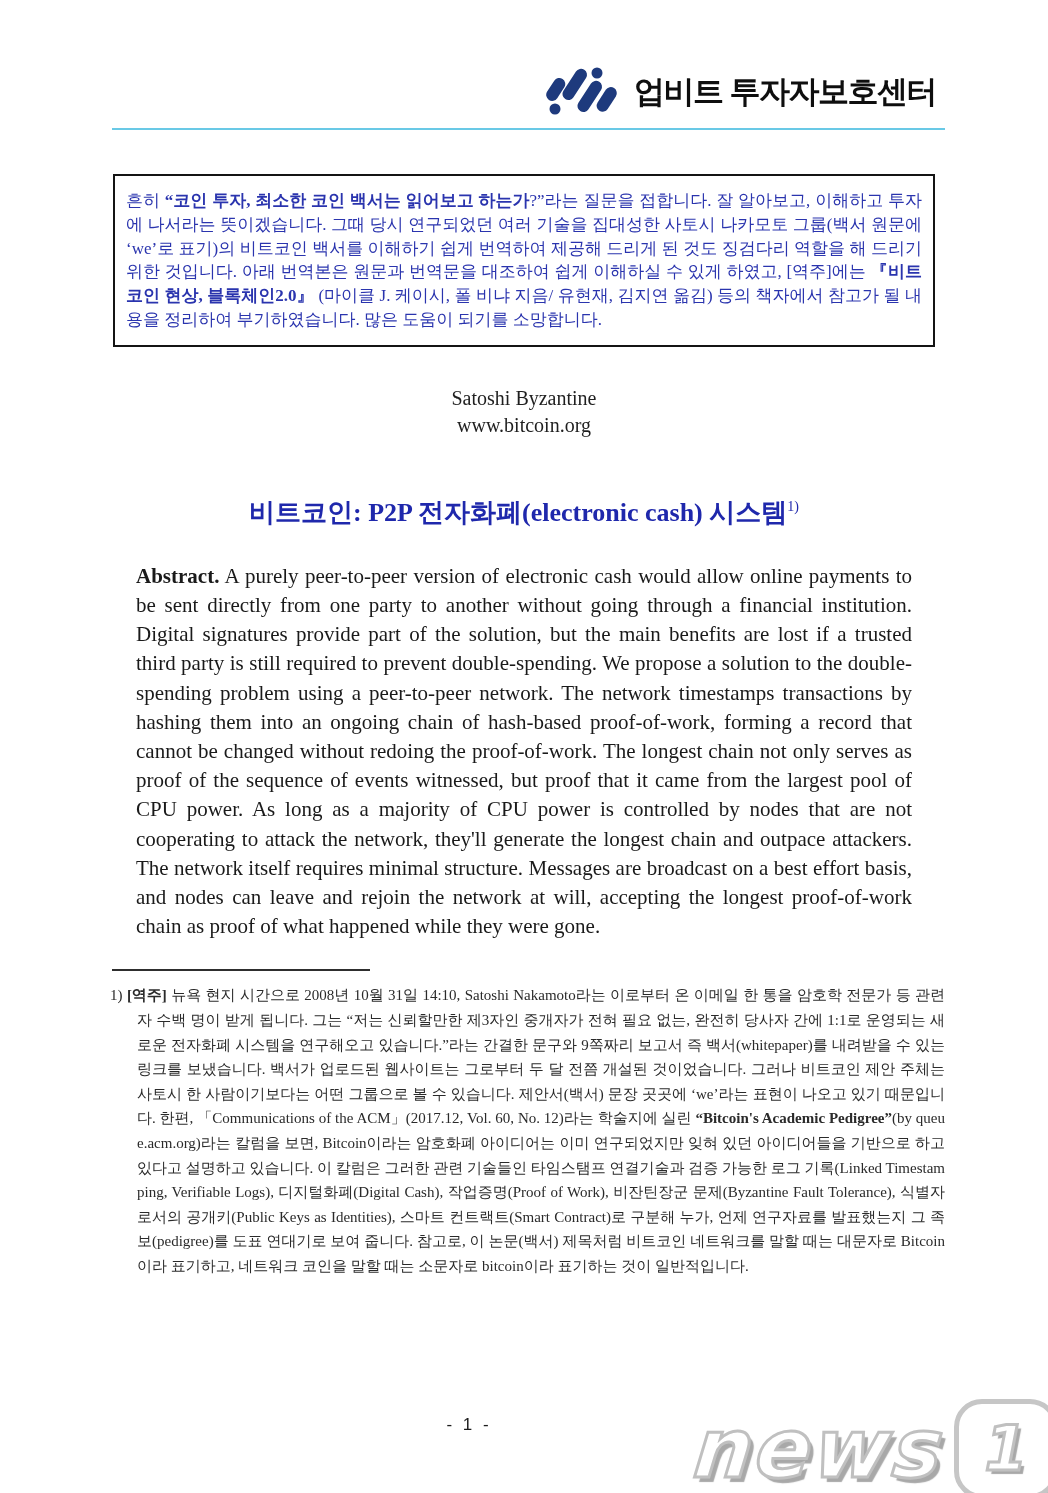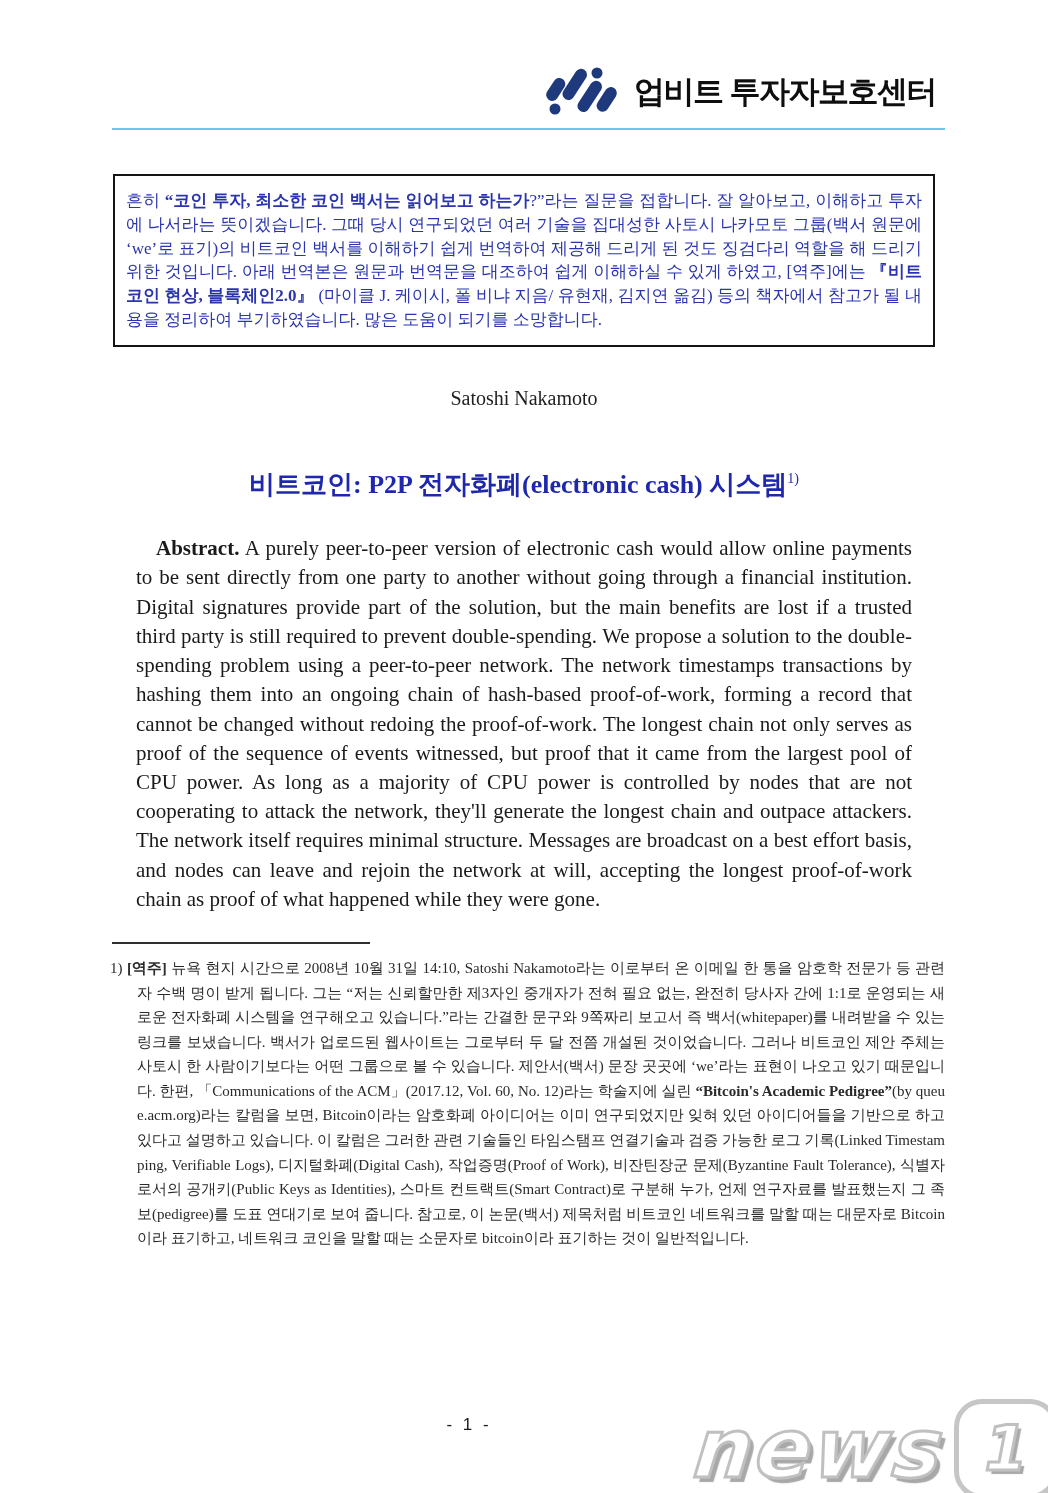--- a/index.html
+++ b/index.html
@@ -25,21 +25,21 @@
   .intro-box b { font-weight:700; }
 
   
   .paper-title { margin-top:58px; text-align:center; font-size:38px; font-weight:700; color:#0d0d0d; letter-spacing:0.5px; }
   .author-block { margin-top:38px; text-align:center; font-size:20px; line-height:27.5px; color:#1f1f1f; }
   .k-subtitle { margin-top:55px; text-align:center; font-size:26px; font-weight:700; color:#1f28ac; }
   .k-subtitle sup { font-size:14px; font-weight:400; vertical-align:super; }
 
   
   .abstract { margin:32px 136px 0 136px; font-size:21px; line-height:29.2px; text-align:justify; }
-  .abstract .lbl { font-weight:700;margin-left:20px; }
+  .abstract .lbl { font-weight:700; }
 
   
   .footnote-rule { width:258px; border:none; border-top:2px solid #2e2e2e; margin:28px 0 9px 112px; }
   .footnote {
     margin:12px 103px 0 110px; font-size:15px; line-height:24.6px;
     text-align:justify; color:#2a2a2a; padding-left:27px; text-indent:-27px;
     word-break:break-all;
   }
   .footnote b { font-weight:700; }
 
@@ -83,21 +83,22 @@
       </g>
     </svg>
     <span class="org-name">업비트 투자자보호센터</span>
   </div>
   <hr class="header-rule">
 
   <div class="intro-box"><span>흔히 </span><b>“코인 투자, 최소한 코인 백서는 읽어보고 하는가</b><span>?”라는 질문을 접합니다. 잘 알아보고, 이해하고 투자에 나서라는 뜻이겠습니다. 그때 당시 연구되었던 여러 기술을 집대성한 사토시 나카모토 그룹(백서 원문에 ‘we’로 표기)의 비트코인 백서를 이해하기 쉽게 번역하여 제공해 드리게 된 것도 징검다리 역할을 해 드리기 위한 것입니다. 아래 번역본은 원문과 번역문을 대조하여 쉽게 이해하실 수 있게 하였고, [역주]에는 </span><b>『비트코인 현상, 블록체인2.0』</b><span> (마이클 J. 케이시, 폴 비냐 지음/ 유현재, 김지연 옮김) 등의 책자에서 참고가 될 내용을 정리하여 부기하였습니다. 많은 도움이 되기를 소망합니다.</span></div>
 
 
   <div class="author-block">
-    <div>Satoshi Nakamoto</div>
+    <div>Satoshi Byzantine</div>
+    <div>www.bitcoin.org</div>
   </div>
 
   <div class="k-subtitle"><span>비트코인: P2P 전자화폐(electronic cash) 시스템</span><sup>1)</sup></div>
 
   <p class="abstract"><span class="lbl">Abstract.</span><span>  A purely peer-to-peer version of electronic cash would allow online payments to be sent directly from one party to another without going through a financial institution.  Digital signatures provide part of the solution, but the main benefits are lost if a trusted third party is still required to prevent double-spending. We propose a solution to the double-spending problem using a peer-to-peer network. The network timestamps transactions by hashing them into an ongoing chain of hash-based proof-of-work, forming a record that cannot be changed without redoing the proof-of-work.  The longest chain not only serves as proof of the sequence of events witnessed, but proof that it came from the largest pool of CPU power.  As long as a majority of CPU power is controlled by nodes that are not cooperating to attack the network, they'll generate the longest chain and outpace attackers.  The network itself requires minimal structure.  Messages are broadcast on a best effort basis, and nodes can leave and rejoin the network at will, accepting the longest proof-of-work chain as proof of what happened while they were gone.</span></p>
 
   <hr class="footnote-rule">
   <p class="footnote"><span>1) </span><b>[역주]</b><span> 뉴욕 현지 시간으로 2008년 10월 31일 14:10, Satoshi Nakamoto라는 이로부터 온 이메일 한 통을 암호학 전문가 등 관련자 수백 명이 받게 됩니다. 그는 “저는 신뢰할만한 제3자인 중개자가 전혀 필요 없는, 완전히 당사자 간에 1:1로 운영되는 새로운 전자화폐 시스템을 연구해오고 있습니다.”라는 간결한 문구와 9쪽짜리 보고서 즉 백서(whitepaper)를 내려받을 수 있는 링크를 보냈습니다. 백서가 업로드된 웹사이트는 그로부터 두 달 전쯤 개설된 것이었습니다. 그러나 비트코인 제안 주체는 사토시 한 사람이기보다는 어떤 그룹으로 볼 수 있습니다. 제안서(백서) 문장 곳곳에 ‘we’라는 표현이 나오고 있기 때문입니다. 한편, 「Communications of the ACM」(2017.12, Vol. 60, No. 12)라는 학술지에 실린 </span><b>“Bitcoin's Academic Pedigree”</b><span>(by queue.acm.org)라는 칼럼을 보면, Bitcoin이라는 암호화폐 아이디어는 이미 연구되었지만 잊혀 있던 아이디어들을 기반으로 하고 있다고 설명하고 있습니다. 이 칼럼은 그러한 관련 기술들인 타임스탬프 연결기술과 검증 가능한 로그 기록(Linked Timestamping, Verifiable Logs), 디지털화폐(Digital Cash), 작업증명(Proof of Work), 비잔틴장군 문제(Byzantine Fault Tolerance), 식별자로서의 공개키(Public Keys as Identities), 스마트 컨트랙트(Smart Contract)로 구분해 누가, 언제 연구자료를 발표했는지 그 족보(pedigree)를 도표 연대기로 보여 줍니다. 참고로, 이 논문(백서) 제목처럼 비트코인 네트워크를 말할 때는 대문자로 Bitcoin이라 표기하고, 네트워크 코인을 말할 때는 소문자로 bitcoin이라 표기하는 것이 일반적입니다.</span></p>
 
   <div class="page-number">- 1 -</div>

